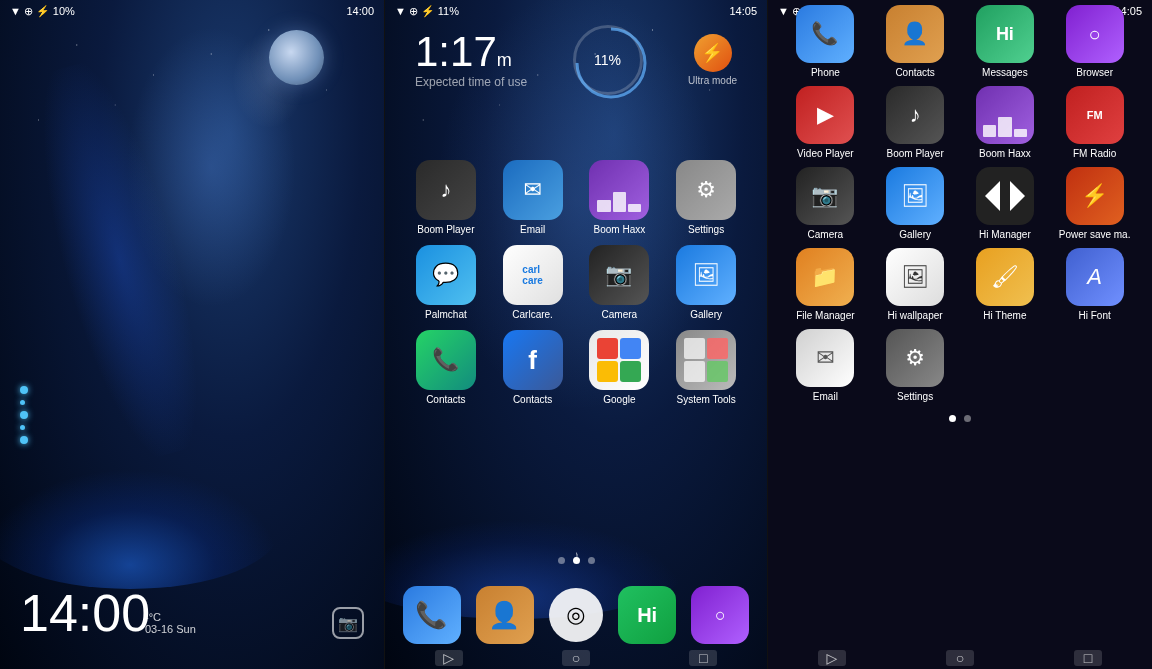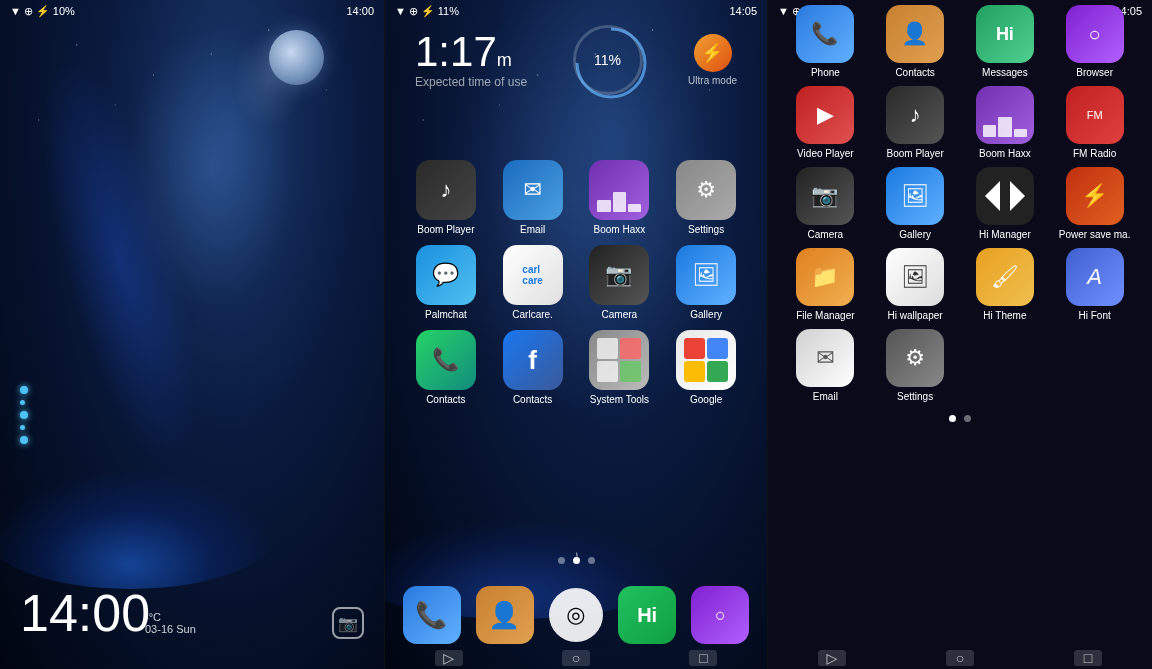--- a/index.html
+++ b/index.html
@@ -543,40 +543,40 @@
       </div>
       <span class="app-label">Contacts</span>
     </div>
     <div class="app-item">
       <div class="app-icon icon-facebook">
         <span style="color:#fff;font-size:26px;font-weight:bold;">f</span>
       </div>
       <span class="app-label">Contacts</span>
     </div>
     <div class="app-item">
+      <div class="app-icon icon-google">
+        <div class="google-grid">
+          <div class="gc1 google-cell"></div>
+          <div class="gc2 google-cell"></div>
+          <div class="gc3 google-cell"></div>
+          <div class="gc4 google-cell"></div>
+        </div>
+      </div>
+      <span class="app-label">Google</span>
+    </div>
+    <div class="app-item">
       <div class="app-icon icon-system-tools">
         <div class="systools-grid">
           <div class="st-cell"></div>
           <div class="st-cell"></div>
           <div class="st-cell"></div>
           <div class="st-cell"></div>
         </div>
       </div>
       <span class="app-label">System Tools</span>
-    </div>
-    <div class="app-item">
-      <div class="app-icon icon-google">
-        <div class="google-grid">
-          <div class="gc1 google-cell"></div>
-          <div class="gc2 google-cell"></div>
-          <div class="gc3 google-cell"></div>
-          <div class="gc4 google-cell"></div>
-        </div>
-      </div>
-      <span class="app-label">Google</span>
     </div>
   </div>
 
   <div class="music-indicator">♪</div>
 
   <div class="page-dots">
     <div class="page-dot"></div>
     <div class="page-dot active"></div>
     <div class="page-dot"></div>
   </div>
@@ -671,21 +671,21 @@
             </div>
           <div class="bh-col">
               <div class="bh-bar" style="height:8px;"></div>
             </div>
         </div>
       </div>
       <span class="app-label">Boom Haxx</span>
     </div>
     <div class="app-item">
       <div class="app-icon icon-fmradio-d">
-        <span style="color:#fff;font-size:11px;font-weight:normal;">FM</span>
+        <span style="color:#fff;font-size:11px;font-weight:bold;">FM</span>
       </div>
       <span class="app-label">FM Radio</span>
     </div>
 
     <div class="app-item">
       <div class="app-icon icon-camera-d">
         <span style="color:#fff;font-size:22px;">📷</span>
       </div>
       <span class="app-label">Camera</span>
     </div>

